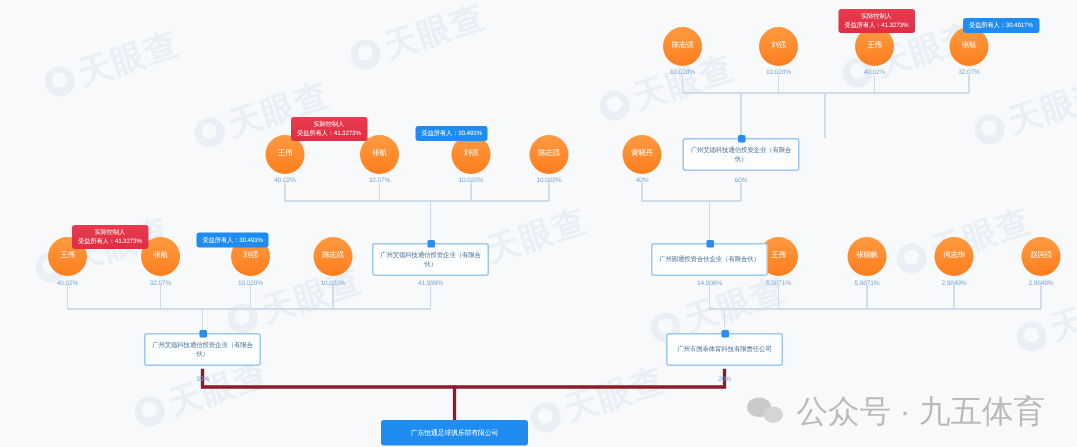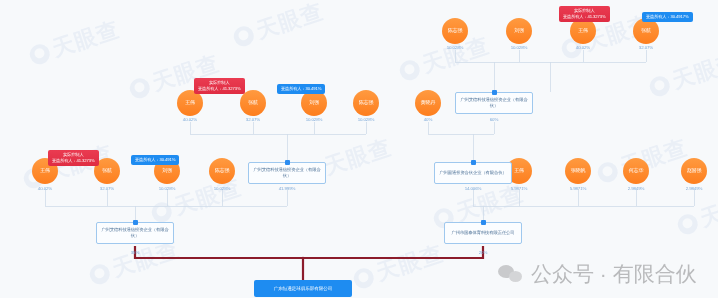--- a/index.html
+++ b/index.html
@@ -367,16 +367,16 @@
       <div class="pct" style="left: 473px; top: 186px;">14.006%</div>
       <div class="pct" style="left: 135px; top: 250px;">35%</div>
       <div class="pct" style="left: 483px; top: 250px;">20%</div>
     </div>
 
   <div class="wx" id="wechat-mark" style="left: 498px; top: 260px;">
     <span class="wxlogo">
       <span class="b1"></span>
         <span class="b2"></span>
     </span>
-    <span>公众号 · 有限合伙</span>
+    <span>公众号 · 九五体育</span>
   </div>
 
 </div>
 
 </body></html>

